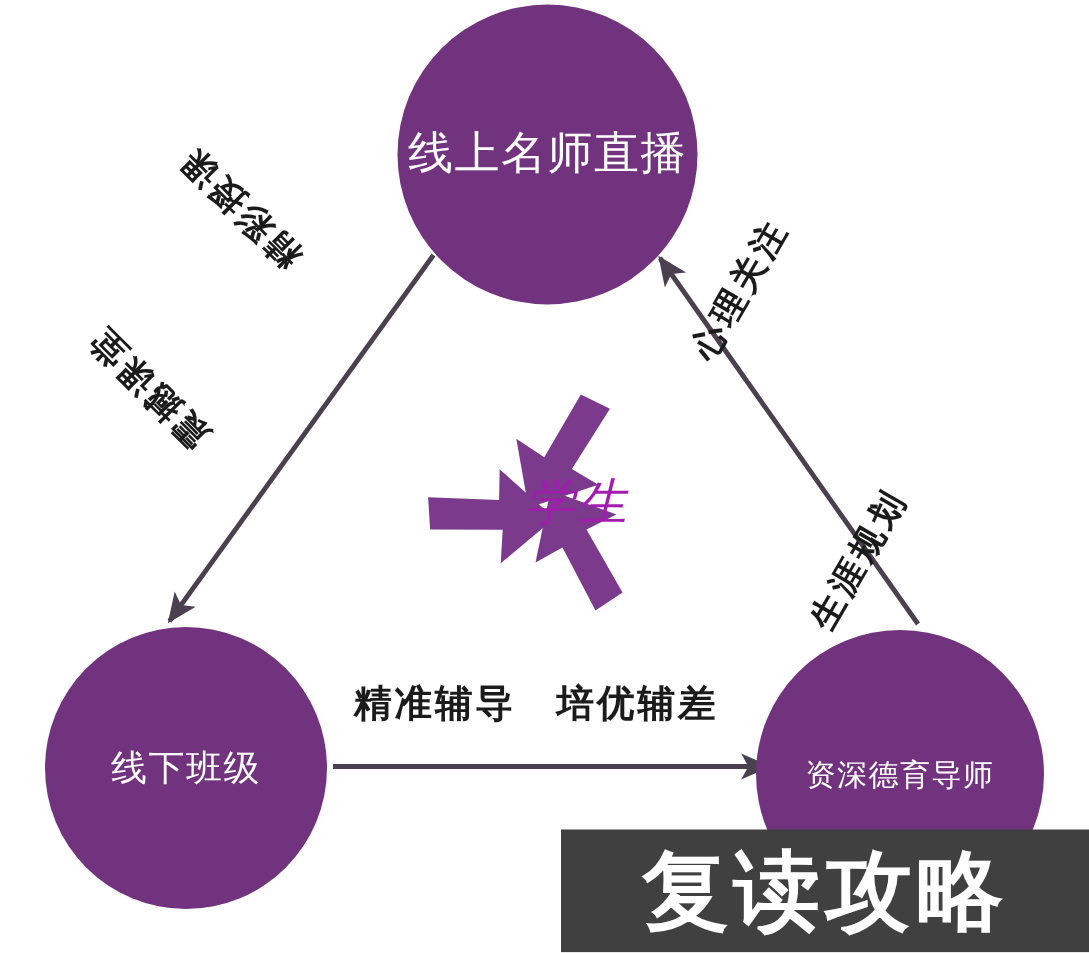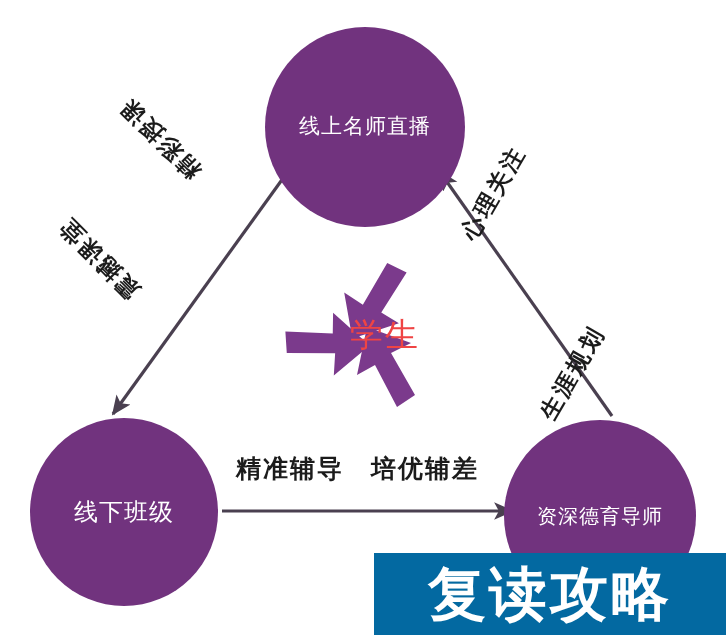--- a/index.html
+++ b/index.html
@@ -41,24 +41,24 @@
   }
   .node .line {
     display: block;
     line-height: 1.42;
     white-space: nowrap;
     letter-spacing: 1px;
   }
 
   #node-top {
     left: 265px;
-    top: 27px;
+    top: 3px;
     width: 200px;
     height: 200px;
-    font-size: 21px;
+    font-size: 30px;
   }
   #node-bottom-left {
     left: 30px;
     top: 418px;
     width: 188px;
     height: 188px;
     font-size: 24px;
   }
   #node-bottom-right {
     left: 504px;
@@ -69,23 +69,24 @@
   }
 
   
   #center-label {
     position: absolute;
     left: 330px;
     top: 318px;
     width: 110px;
     text-align: center;
     font-size: 33px;
-    color: #ef4444;
+    color: #a21caf;
     letter-spacing: 2px;
     line-height: 1;
+    font-style: italic;
   }
 
   
   .edge-label {
     position: absolute;
     color: #1b1b1b;
     font-weight: 700;
     white-space: nowrap;
     letter-spacing: 3px;
   }
@@ -130,21 +131,21 @@
     letter-spacing: 2px;
   }
 
   
   #banner {
     position: absolute;
     left: 374px;
     top: 553px;
     width: 352px;
     height: 82px;
-    background: #0369a1;
+    background: #404040;
     display: flex;
     align-items: center;
     justify-content: center;
   }
   #banner-text {
     color: #ffffff;
     font-size: 58px;
     font-weight: 700;
     letter-spacing: 3px;
     line-height: 1;

